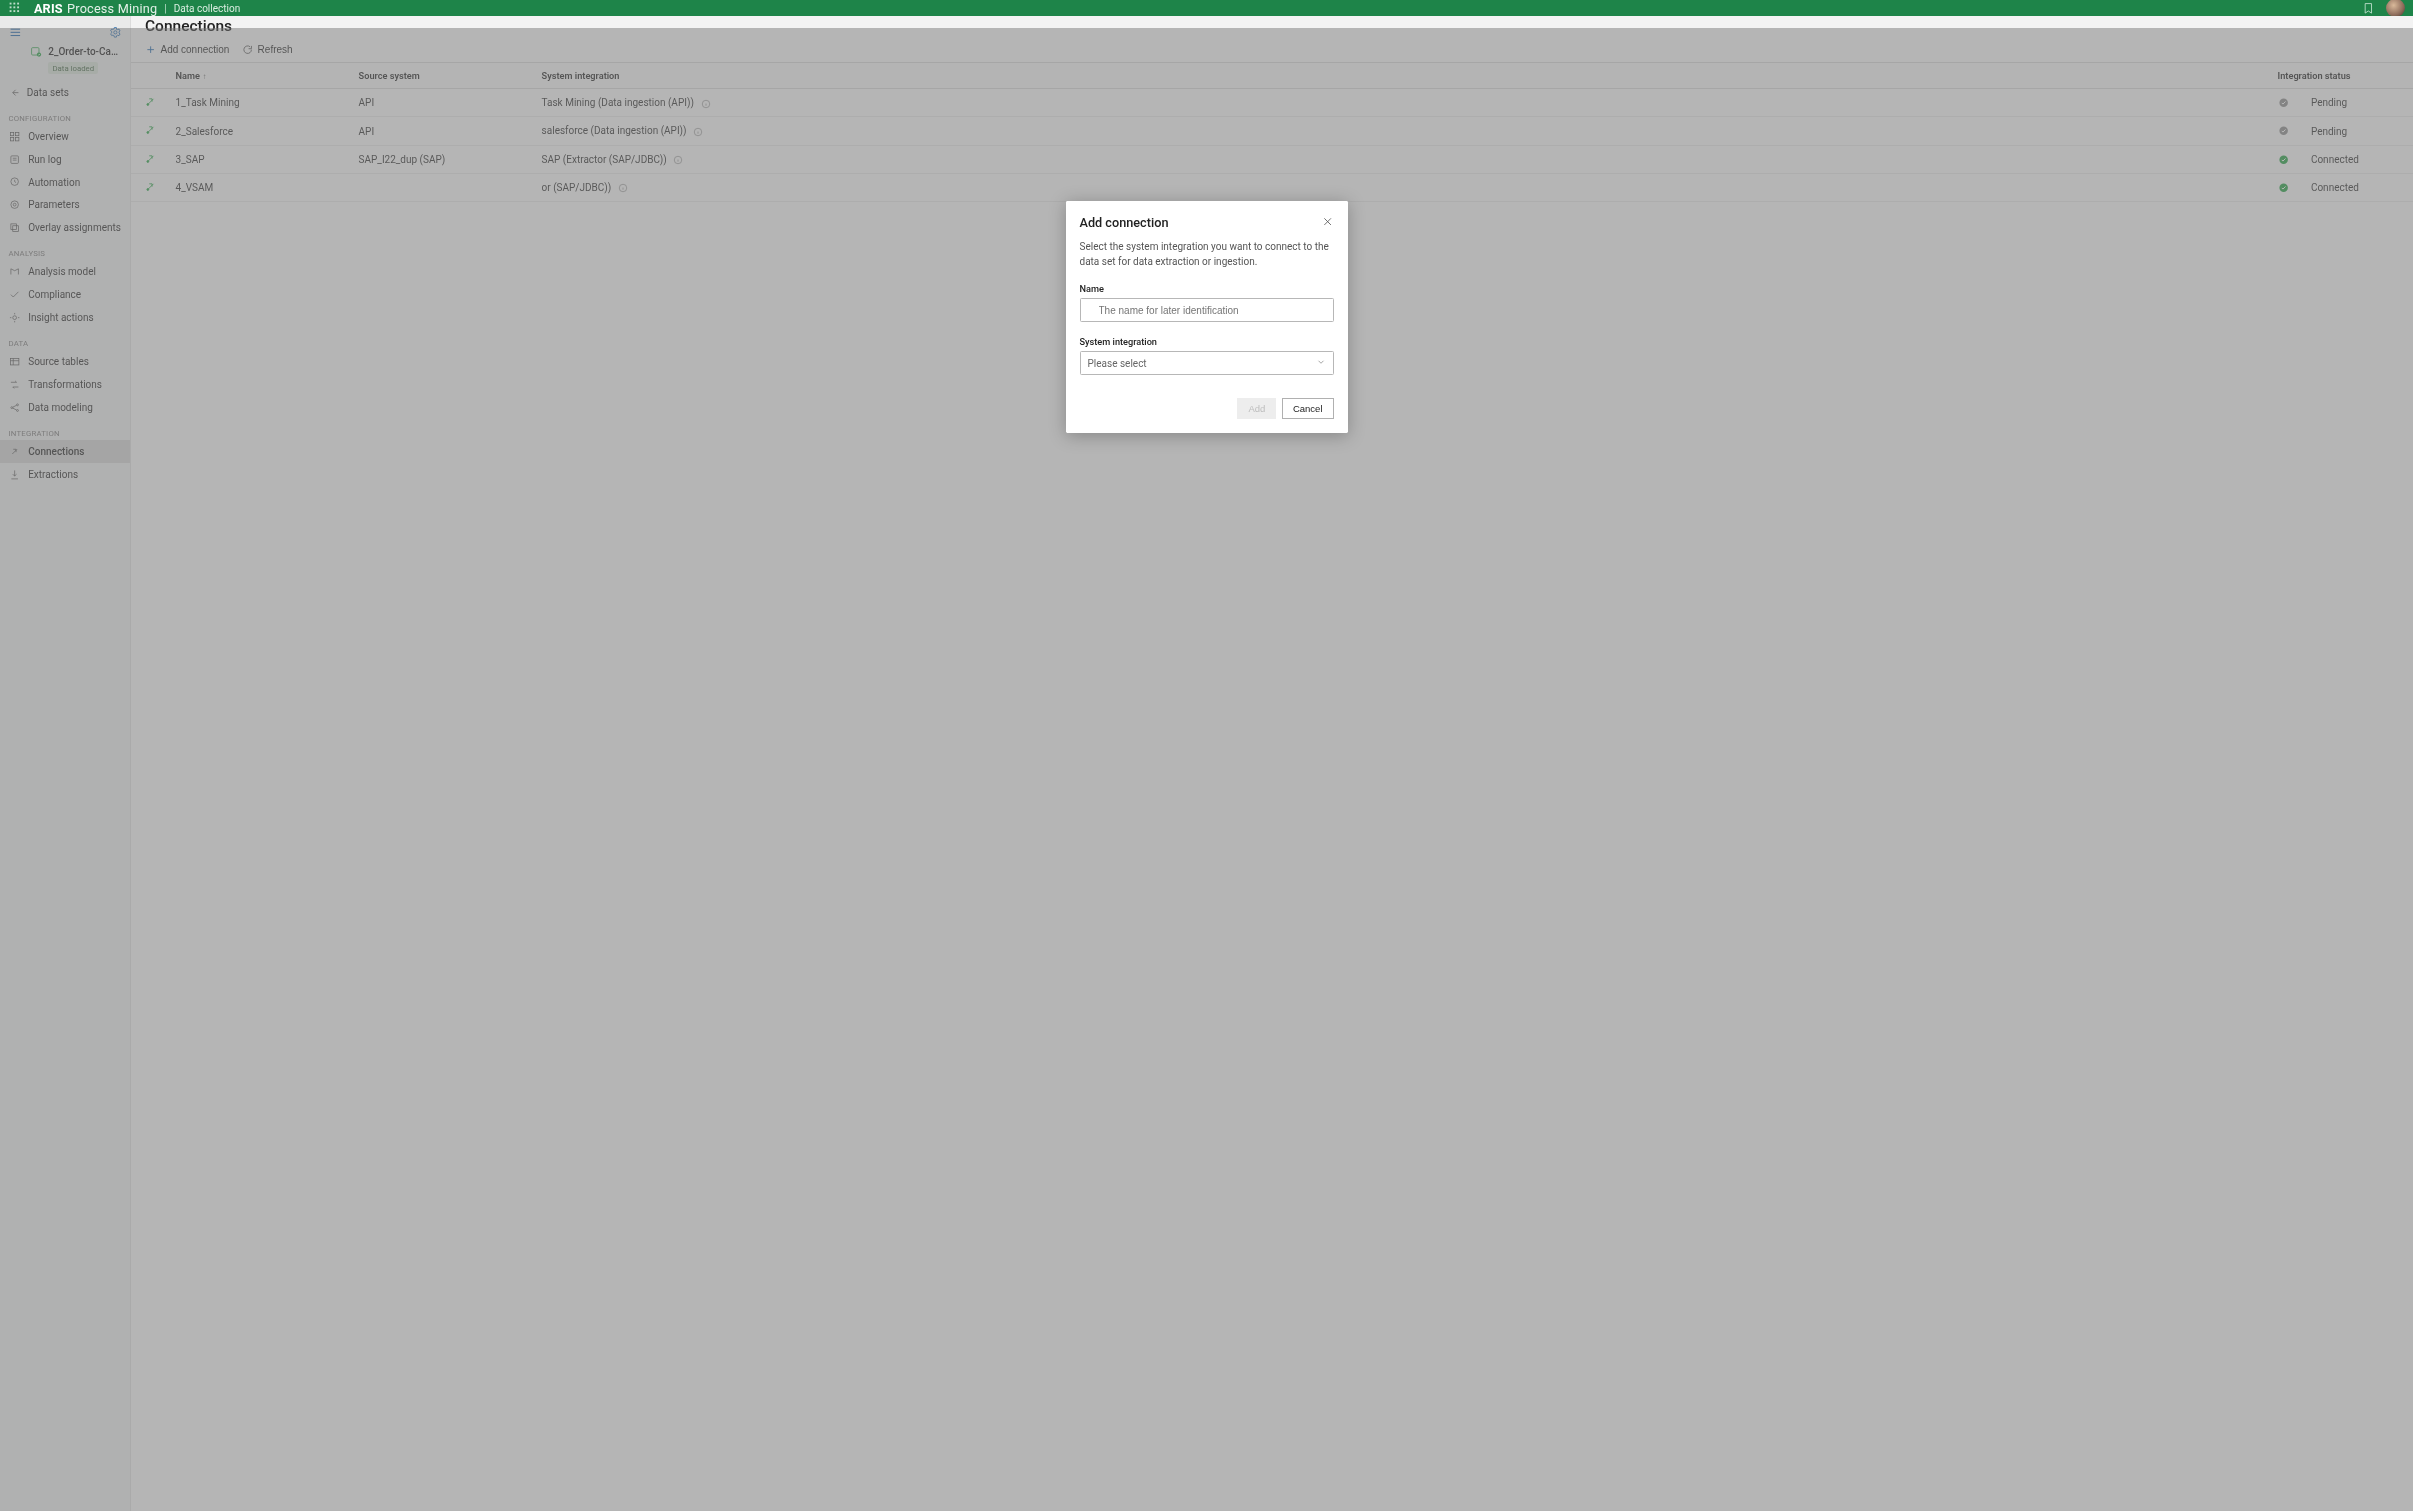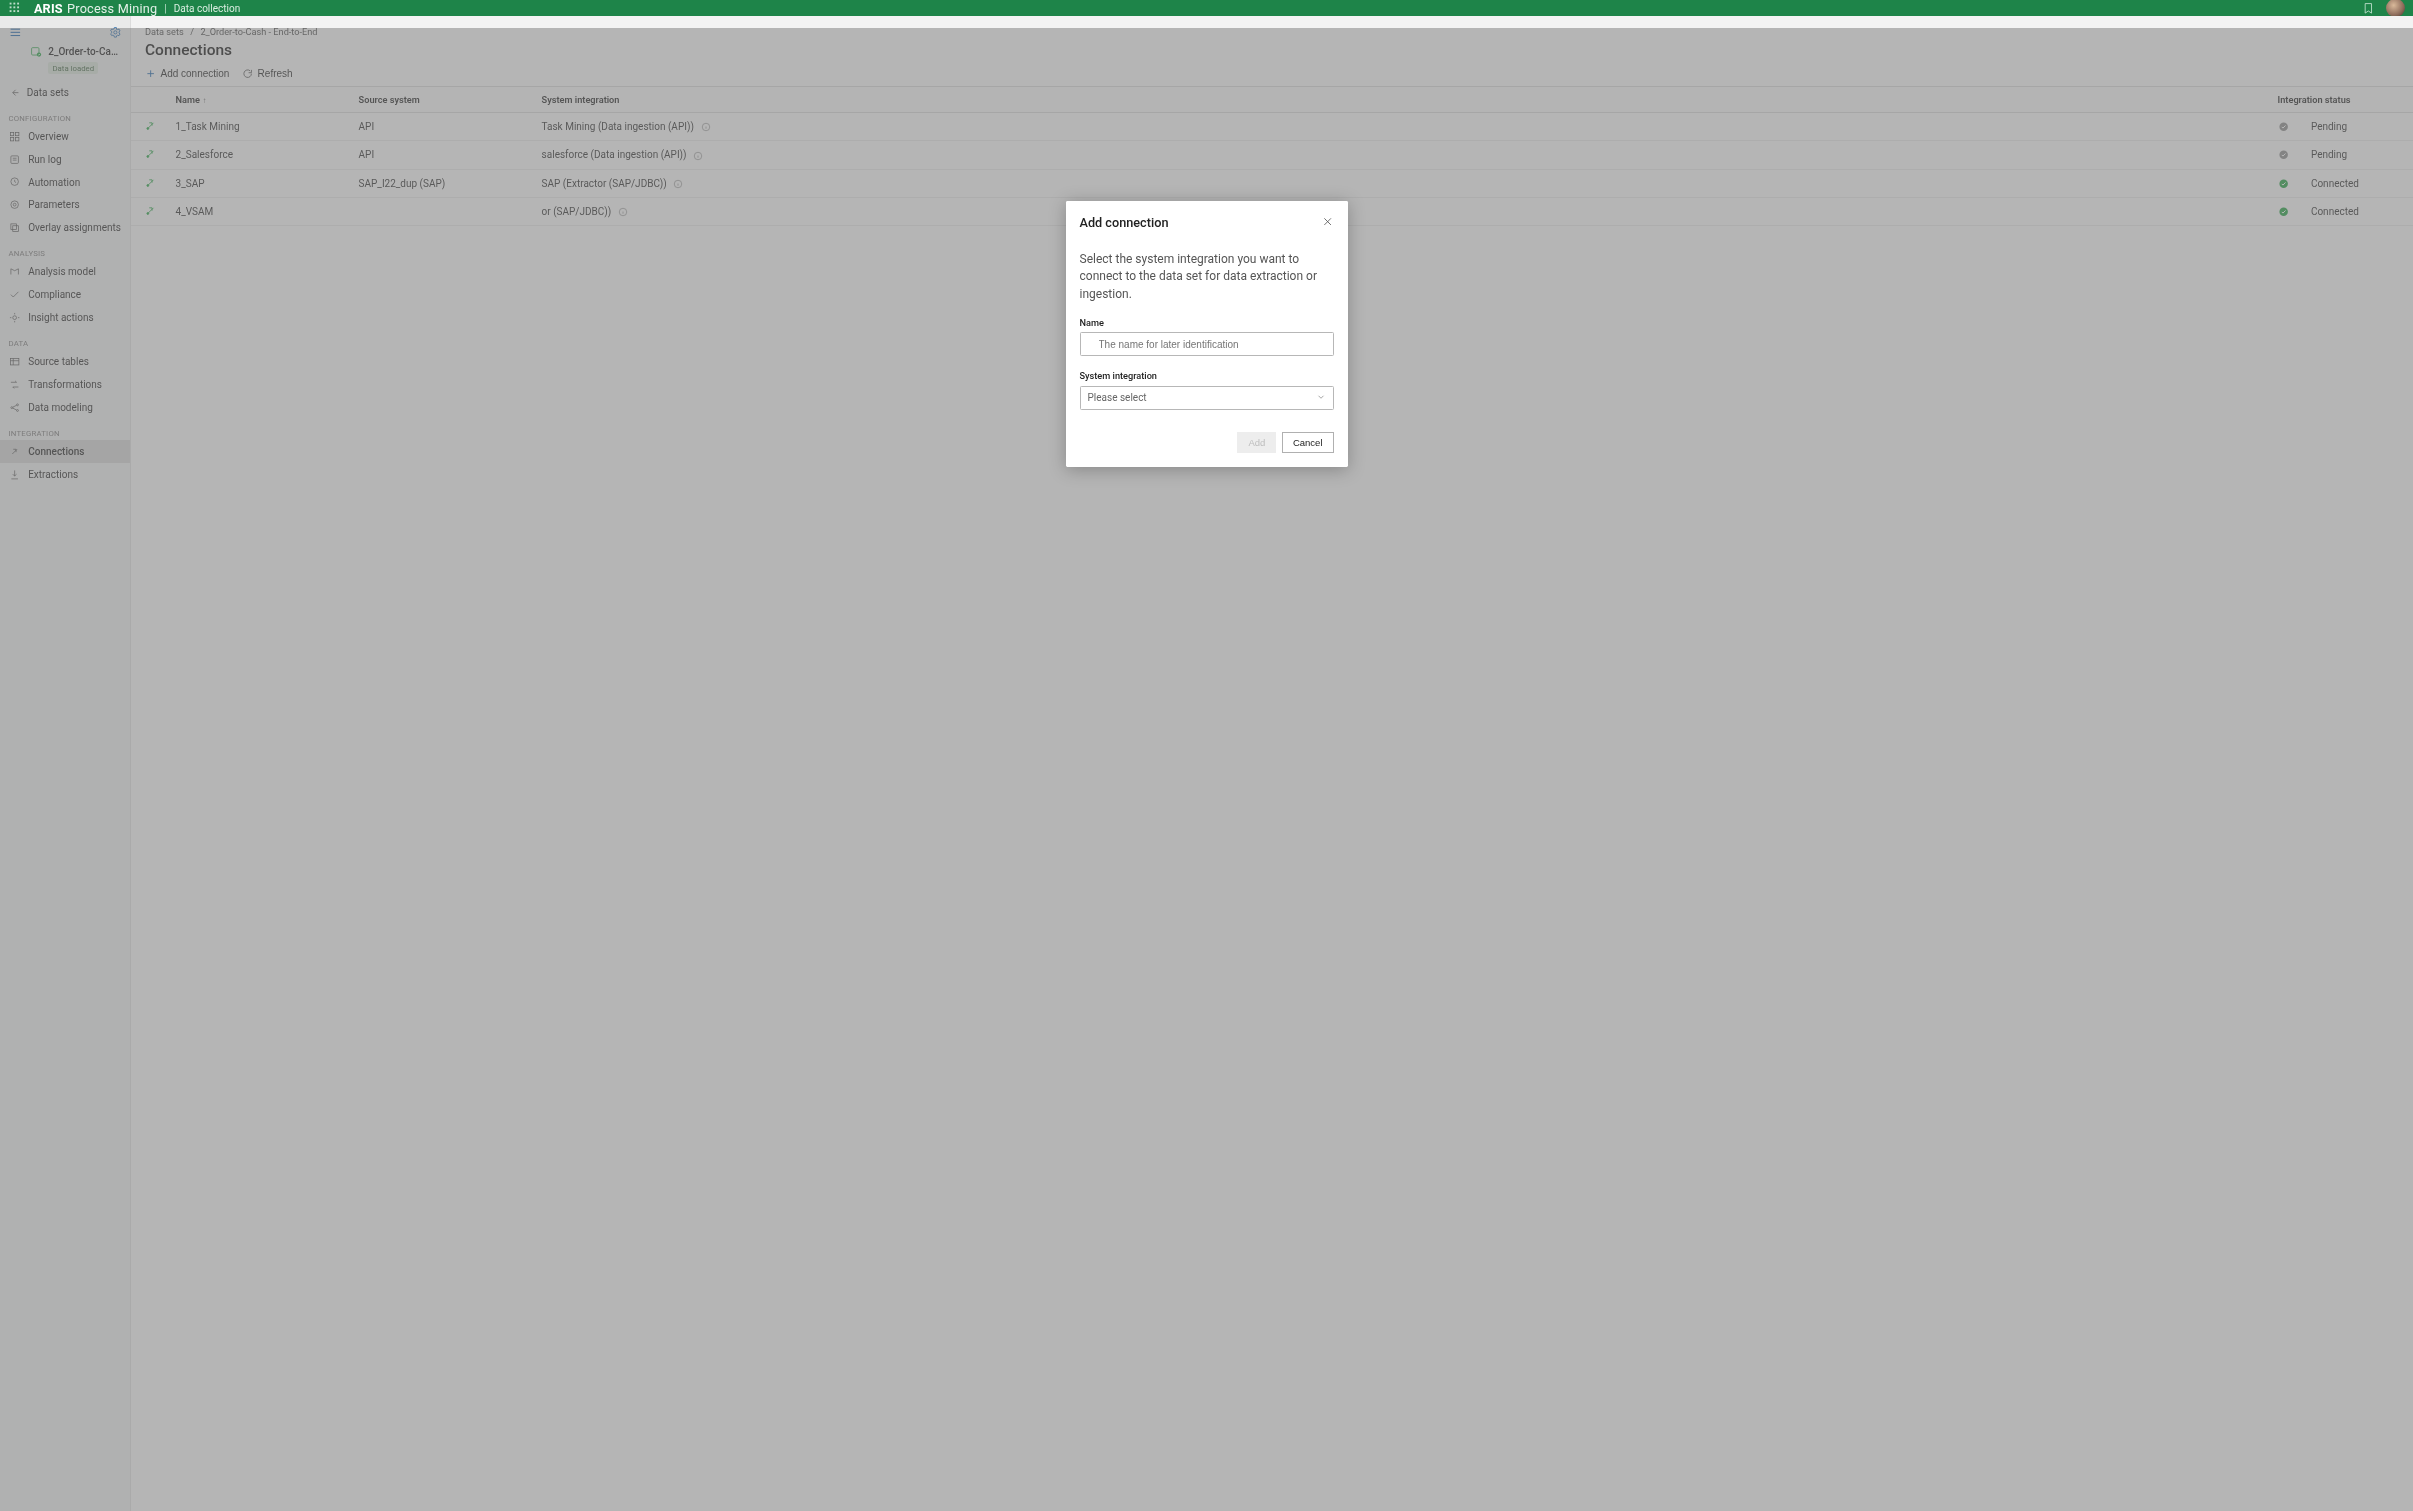--- a/index.html
+++ b/index.html
@@ -158,21 +158,21 @@
     width:282px;
     background:#fff;
     border-radius:1.4px;
     box-shadow:0 2.8px 17px rgba(0,0,0,.25);
     margin-top: 173px;
     padding:14px;
   }
   .modal-header { display:flex; align-items:flex-start; justify-content:space-between; }
   .modal-title { font-size:12.7px; font-weight:500; color:#222; }
   .modal-close { width:12.7px;height:12.7px; cursor:pointer; color:#555; display:flex;align-items:center;justify-content:center; }
-  .modal-desc { margin-top:21px; font-size:12px; color:#555; line-height:1.45; }
+  .modal-desc { margin-top:10px; font-size:10px; color:#555; line-height:1.45; }
   .form-group { margin-top:14px; }
   .form-label { font-size:9.2px; color:#222; margin-bottom:4.2px; display:block; font-weight:500;}
   .form-input {
     width:100%; height:24px;
     border:0.7px solid #b7b7b7;
     border-radius:1.4px;
     padding:0 18px;
     font-size:10px;
     outline:none;
   }
@@ -396,25 +396,20 @@
           <span class="s-icon">
             <svg viewBox="0 0 24 24" width="11.3" height="11.3" fill="none" stroke="#555" stroke-width="1.5">
               <path d="M12 3v12m0 0l-4-4m4 4l4-4M5 21h14"></path>
             </svg>
           </span>
           <span>Extractions</span>
         </div>
     </div>
 
     <div class="main">
-      <div class="breadcrumb">
-        <span>Data sets</span>
-        <span class="sep">/</span>
-        <span>2_Order-to-Cash - End-to-End</span>
-      </div>
       <div class="page-title">Connections</div>
       <div class="toolbar">
         <button class="tool-btn">
           <span class="t-icon">
               <svg viewBox="0 0 24 24" width="11.3" height="11.3" stroke="#2f6fae" stroke-width="2">
                 <line x1="12" y1="5" x2="12" y2="19"></line>
                 <line x1="5" y1="12" x2="19" y2="12"></line>
               </svg>
             </span>
           <span>Add connection</span>

